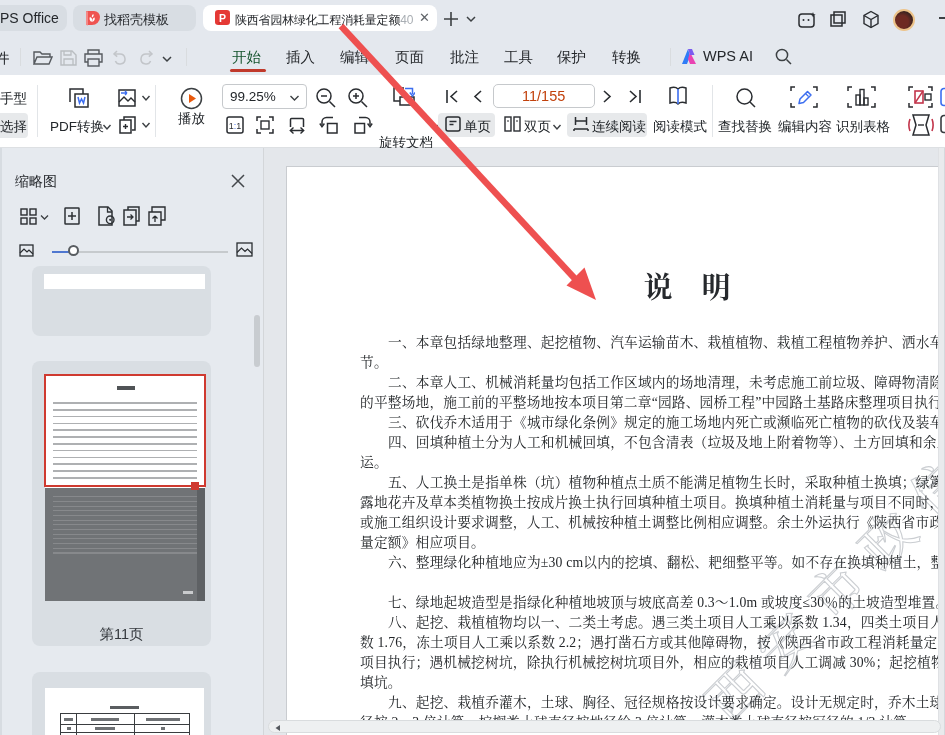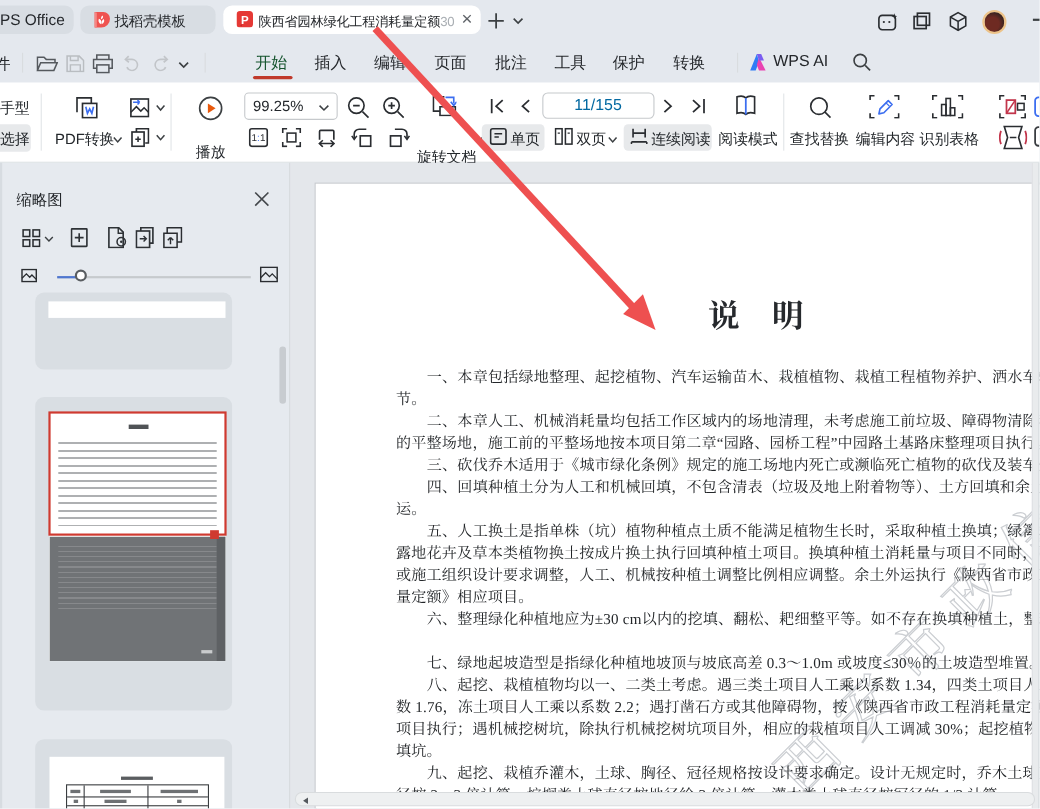--- a/index.html
+++ b/index.html
@@ -17,21 +17,21 @@
 <body>
 
 <div class="abs" style="left:0;top:0;width:945px;height:38px;background:#e4e8ee;"></div>
 <div class="tab" style="left:-14px;width:81px;">
     <span class="abs" style="left:14px;top:5px;font-size:14px;color:#24272b;">PS Office</span>
   </div>
 <div class="tab" style="left:73px;width:123px;">
     <span class="abs" style="left:31px;top:6px;font-size:13px;color:#24272b;">找稻壳模板</span>
   </div>
 <div class="tab" style="left:203px;width:234px;background:#fff;">
-  <span class="abs" style="left:32px;top:7px;font-size:12px;color:#24272b;letter-spacing:-0.2px;white-space:nowrap;">陕西省园林绿化工程消耗量定额<span style="color:#a9aeb3;">30</span></span>
+  <span class="abs" style="left:32px;top:7px;font-size:12px;color:#24272b;letter-spacing:-0.2px;white-space:nowrap;">陕西省园林绿化工程消耗量定额<span style="color:#a9aeb3;">40</span></span>
   <span class="abs" style="right:7px;top:5px;font-size:13px;color:#5f6368;">✕</span>
 </div>
 
 <svg class="abs" style="left:443px;top:11px;" width="36" height="16" viewBox="0 0 36 16">
   <path d="M8 1v14M1 8h14" stroke="#3c4043" stroke-width="1.6"></path>
   <path d="M24 6l4 4 4-4" fill="none" stroke="#3c4043" stroke-width="1.5"></path>
 </svg>
 
 <svg class="abs" style="left:798px;top:11px;" width="19" height="18" viewBox="0 0 19 18">
   <rect x="1" y="3" width="15" height="13" rx="3" fill="none" stroke="#2a2d31" stroke-width="1.5"></rect>
@@ -133,21 +133,21 @@
 </svg>
 <svg class="abs" style="left:141px;top:121px;" width="10" height="8" viewBox="0 0 10 8">
     <path d="M1.5 2l3.5 4 3.5-4" fill="none" stroke="#3c4043" stroke-width="1.4"></path>
   </svg>
 <div class="vsep" style="left:155px;top:85px;height:52px;background:#e2e5e8;"></div>
 
 <svg class="abs" style="left:180px;top:87px;" width="23" height="23" viewBox="0 0 23 23">
   <circle cx="11.5" cy="11.5" r="10" fill="none" stroke="#3c4043" stroke-width="1.5"></circle>
   <path d="M9 7l7 4.5-7 4.5z" fill="#e8590c"></path>
 </svg>
-<span class="tlabel" style="left:178px;top:130px;text-align:right;">播放</span>
+<span class="tlabel" style="left:178px;top:110px;text-align:right;">播放</span>
 
 <div class="abs" style="left:222px;top:84px;width:85px;height:25px;border:1px solid #c6c9cc;border-radius:4px;background:#fff;"></div>
 <span class="tlabel" style="left:230px;top:89px;">99.25%</span>
 <svg class="abs" style="left:289px;top:94px;" width="11" height="8" viewBox="0 0 11 8">
     <path d="M1.5 2l4 4 4-4" fill="none" stroke="#3c4043" stroke-width="1.4"></path>
   </svg>
 
 <svg class="abs" style="left:315px;top:87px;" width="21" height="21" viewBox="0 0 21 21">
   <circle cx="9" cy="9" r="7" fill="none" stroke="#2a2d31" stroke-width="1.5"></circle>
   <path d="M14.5 14.5L20 20M6 9h6" stroke="#2a2d31" stroke-width="1.5"></path>
@@ -194,21 +194,21 @@
   <path d="M16.8 7.5l2.7 3.4 2.7-3.4" fill="none" stroke="#3c6ef0" stroke-width="1.5"></path>
 </svg>
 
 <svg class="abs" style="left:445px;top:89px;" width="14" height="15" viewBox="0 0 14 15">
   <path d="M2 1v13M12 2L6 7.5l6 5.5" fill="none" stroke="#2a2d31" stroke-width="1.6"></path>
 </svg>
 <svg class="abs" style="left:472px;top:89px;" width="11" height="15" viewBox="0 0 11 15">
   <path d="M9 2L3 7.5 9 13" fill="none" stroke="#2a2d31" stroke-width="1.6"></path>
 </svg>
 <div class="abs" style="left:493px;top:84px;width:102px;height:24px;border:1px solid #c6c9cc;border-radius:5px;background:#fff;"></div>
-<span class="abs" style="left:522px;top:88px;font-size:14.5px;color:#0369a1;">11/155</span>
+<span class="abs" style="left:522px;top:88px;font-size:14.5px;color:#c2410c;">11/155</span>
 <svg class="abs" style="left:602px;top:89px;" width="11" height="15" viewBox="0 0 11 15">
   <path d="M2 2l6 5.5L2 13" fill="none" stroke="#2a2d31" stroke-width="1.6"></path>
 </svg>
 <svg class="abs" style="left:628px;top:89px;" width="14" height="15" viewBox="0 0 14 15">
   <path d="M12 1v13M2 2l6 5.5L2 13" fill="none" stroke="#2a2d31" stroke-width="1.6"></path>
 </svg>
 
 <svg class="abs" style="left:668px;top:86px;" width="20" height="21" viewBox="0 0 20 21">
   <path d="M10 3c-2-2-5-2-8-1v15c3-1 6-1 8 1 2-2 5-2 8-1V2c-3-1-6-1-8 1z" fill="none" stroke="#2a2d31" stroke-width="1.5"></path>
   <path d="M10 3v15" stroke="#3c6ef0" stroke-width="1.6"></path>
@@ -337,20 +337,21 @@
       <div class="abs" style="left:8px;top:24px;right:8px;height:84px;background:repeating-linear-gradient(#fff 0 3.2px, #aeb0b2 3.2px 4.8px, #fff 4.8px 6.8px);"></div>
 
       <div class="abs" style="left:0;top:113px;width:160px;height:113px;background:#707376;"></div>
       <div class="abs" style="left:8px;top:118px;right:8px;height:62px;background:repeating-linear-gradient(#707376 0 3.1px, #87898c 3.1px 4.2px, #707376 4.2px 4.7px);"></div>
       <div class="abs" style="left:152px;top:113px;width:8px;height:113px;background:#5e6164;"></div>
       <div class="abs" style="left:138px;top:216px;width:10px;height:2.5px;background:#c9cbcd;"></div>
     </div>
 
     <div class="abs" style="left:12px;top:13px;width:162px;height:113px;border:2.5px solid #cf3a30;"></div>
     <div class="abs" style="left:159px;top:121px;width:8px;height:8px;background:#cf3a30;"></div>
+    <div class="abs" style="left:0;top:264px;width:100%;text-align:center;font-size:14.5px;color:#33373c;">第11页</div>
   </div>
 
   <div class="card" style="top:524px;height:80px;">
     <div class="abs" style="left:13px;top:16px;width:159px;height:64px;background:#ffffff;">
       <div class="abs" style="left:41%;top:18px;width:18%;height:3px;background:#5a5d60;"></div>
       <div class="abs" style="left:15px;top:25px;width:130px;height:40px;border:1px solid #3a3d40;">
         <div class="abs" style="left:0;top:10px;width:100%;height:1px;background:#3a3d40;"></div>
         <div class="abs" style="left:0;top:18px;width:100%;height:1px;background:#3a3d40;"></div>
         <div class="abs" style="left:15px;top:0;width:1px;height:100%;background:#3a3d40;"></div>
         <div class="abs" style="left:73px;top:0;width:1px;height:100%;background:#3a3d40;"></div>

